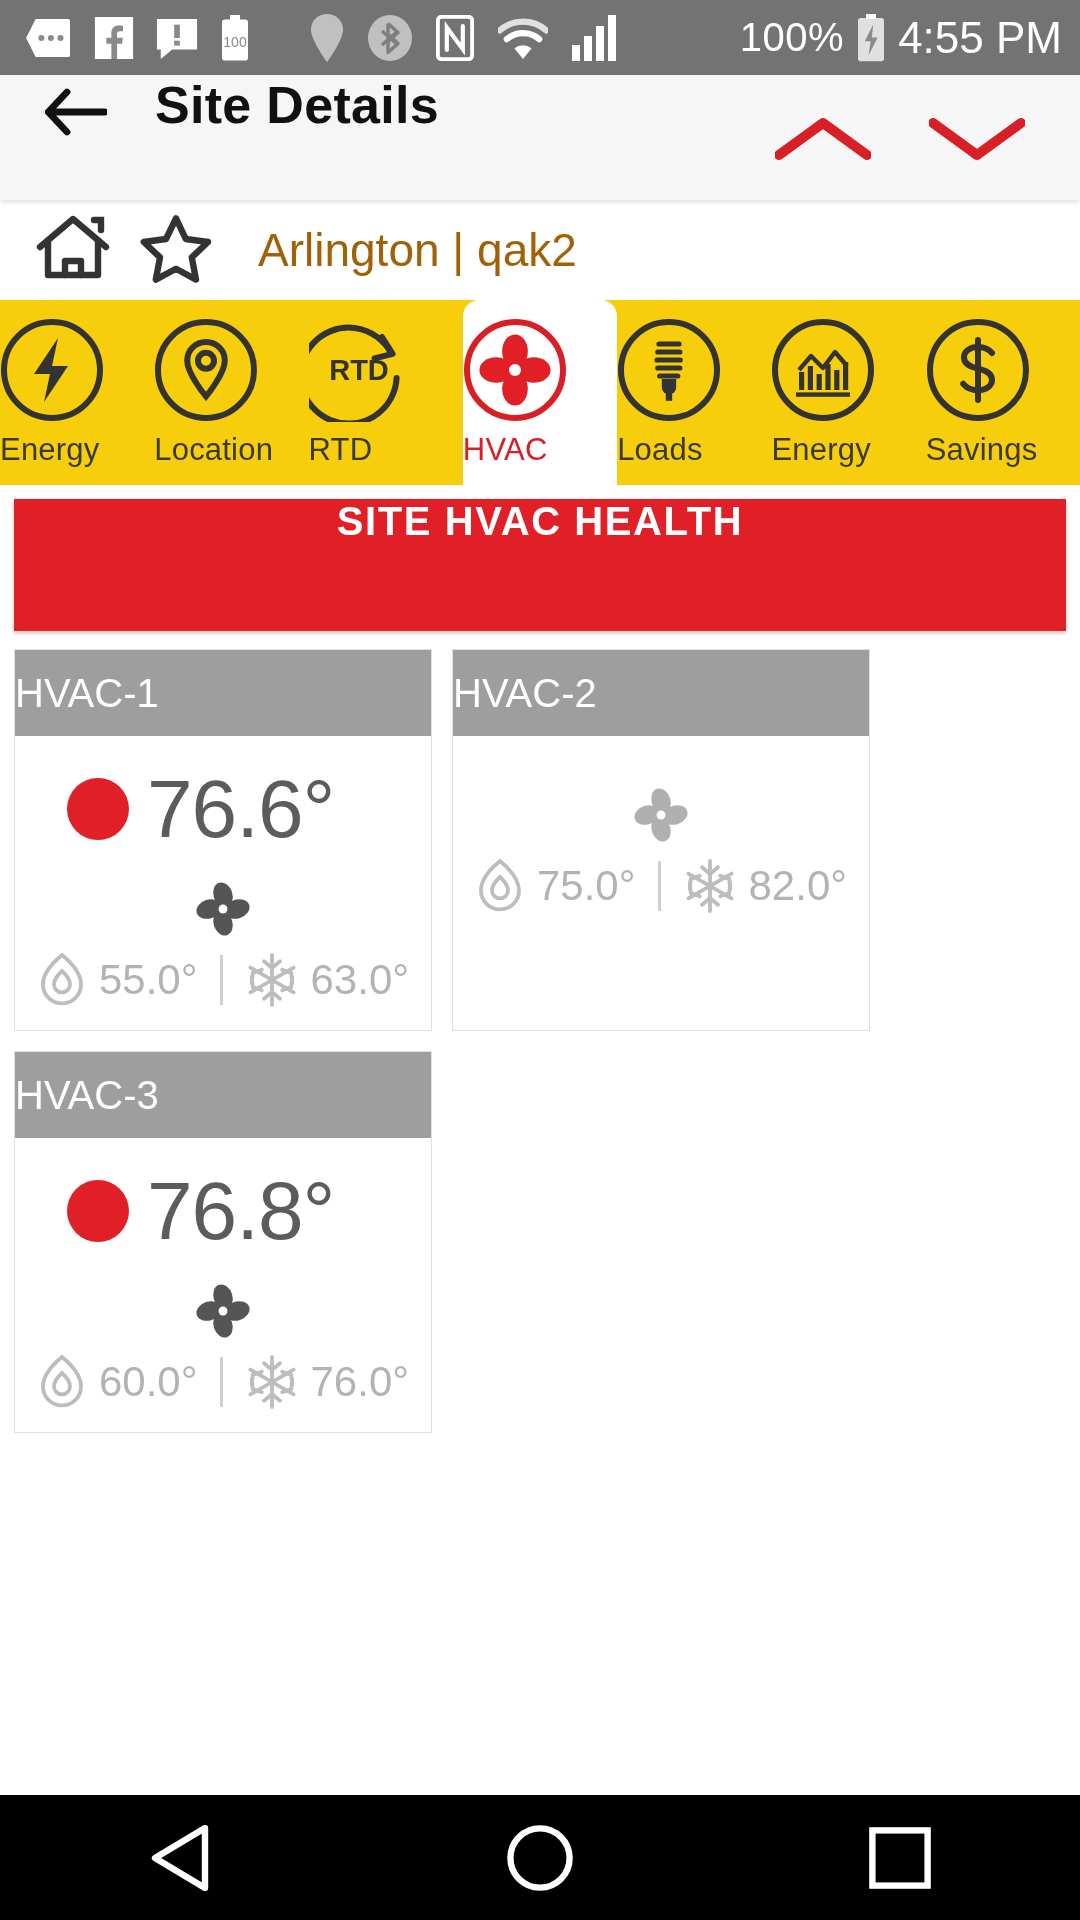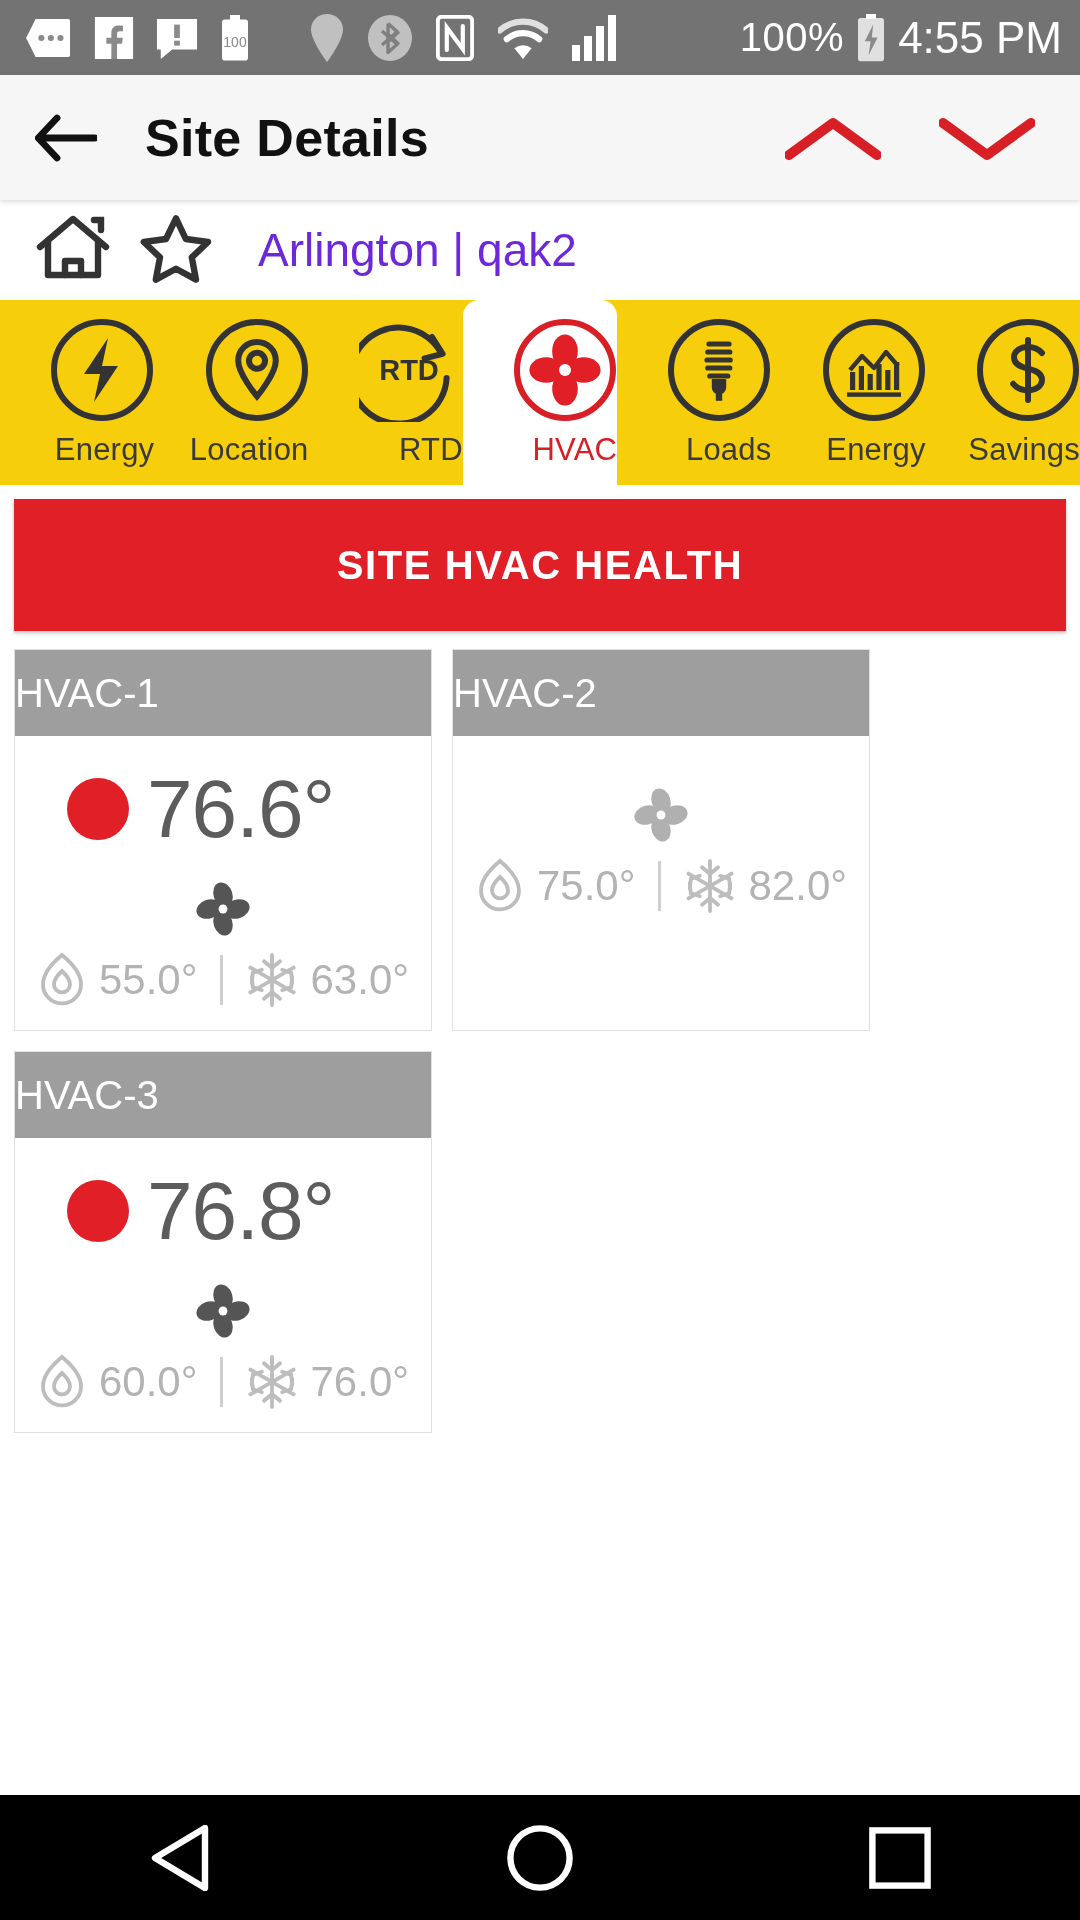--- a/index.html
+++ b/index.html
@@ -20,62 +20,62 @@
   .sb-mid{ display:flex; align-items:center; gap:24px; margin-left:60px;}
   .sb-right{ display:flex; align-items:center; gap:12px; margin-left:auto; }
   .sb-ico{ display:block; }
   .sb-dim{ opacity:.55; }
   .sb-text{ color:#ffffff; font-size:40px; letter-spacing:.5px; }
   .sb-time{ color:#ffffff; font-size:44px; }
 
   
   .appbar{
     height:125px; background:#f6f6f6; width:100%;
-    display:flex; align-items:center; padding:0 29px;
+    display:flex; padding:0 39px;
     box-shadow:0 2px 5px rgba(0,0,0,.14);
     position:relative; z-index:4;
   }
   .back-btn{ width:74px; height:74px; display:flex; align-items:center; justify-content:center;}
   .appbar-title{
     font-size:52px; color:#111; font-weight:bold;
     margin-left:42px; letter-spacing:.3px;
   }
   .appbar-actions{ margin-left:auto; display:flex; align-items:center; gap:46px; padding-right:10px;}
   .chev-btn{ width:108px; height:80px; display:flex; align-items:center; justify-content:center;}
 
   
   .crumb{
     height:100px; background:#ffffff; display:flex; align-items:center;
     padding:0 34px; gap:26px;
   }
-  .crumb-text{ font-size:46px; color:#6d28d9; margin-left:18px; }
+  .crumb-text{ font-size:46px; color:#a16207; margin-left:18px; }
 
   
   .tabs{
     display:flex; background:#f7ce0b; height:185px; width:100%;
     align-items:stretch;
   }
   .tab{
-    flex:1; display:flex; flex-direction:column; align-items:flex-end;
+    flex:1; display:flex; flex-direction:column; align-items:flex-start;
     justify-content:flex-start; padding-top:18px; position:relative;
   }
   .tab.active{
     background:#ffffff;
     border-top-left-radius:16px; border-top-right-radius:16px;
   }
   .tab-ico{ width:104px; height:104px; display:flex; align-items:center; justify-content:center;}
   .tab-label{
     font-size:31px; color:#3a3a3a; margin-top:10px; letter-spacing:.2px;
   }
   .tab.active .tab-label{ color:#d81f26; }
 
   
   .banner{
     margin:14px 14px 0 14px; height:132px; background:#e01f26;
-    display:flex; align-items:center; justify-content:center;
+    display:flex; align-items:flex-start; justify-content:center;
     box-shadow:0 2px 4px rgba(0,0,0,.25);
   }
   .banner-text{
     color:#ffffff; font-size:40px; font-weight:bold; letter-spacing:1.6px;
   }
 
   
   .cards{
     display:flex; flex-wrap:wrap; padding:18px 14px 0 14px; gap:20px;
     align-content:flex-start;

